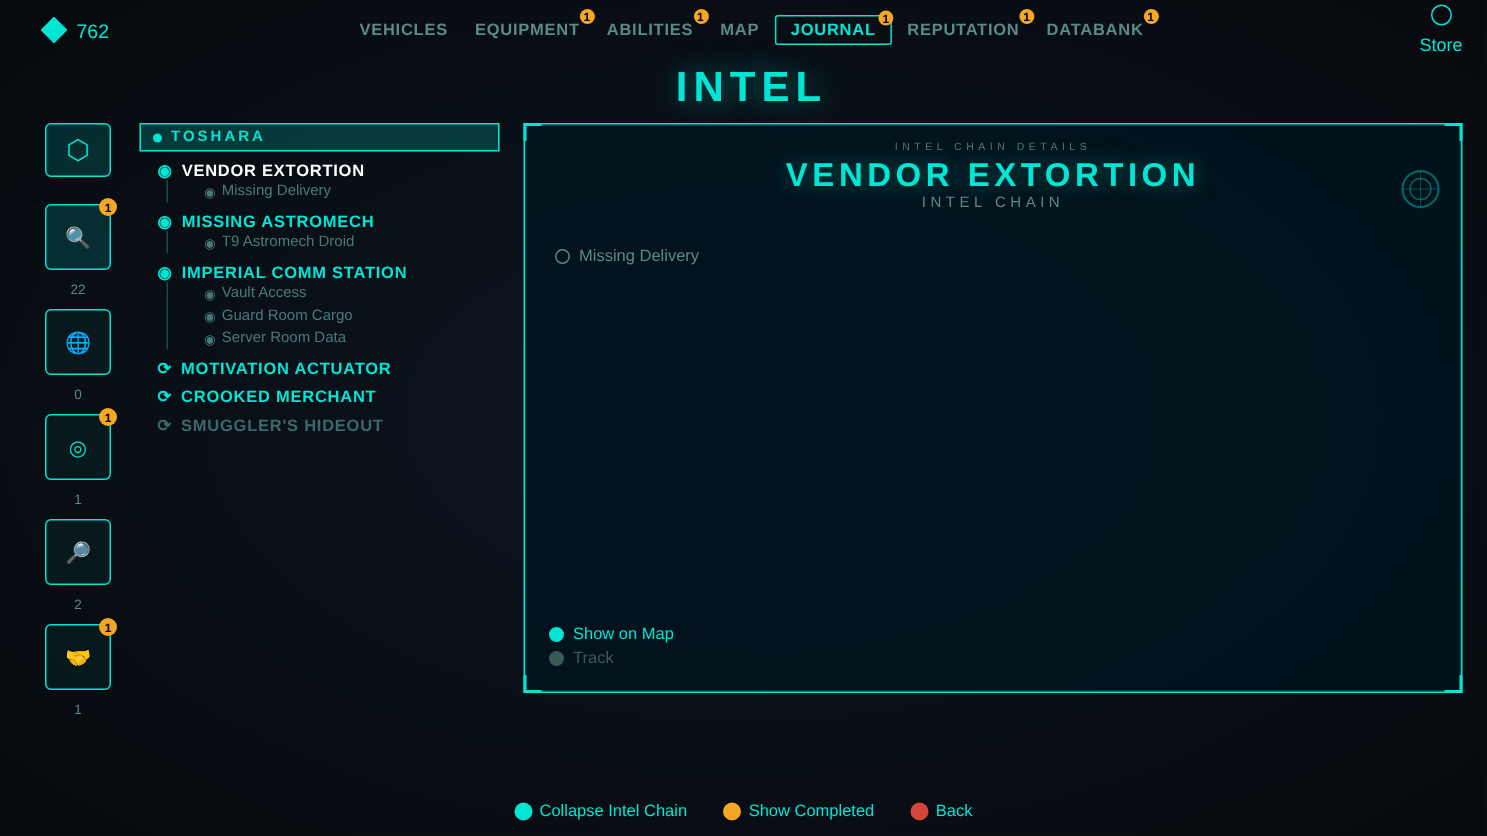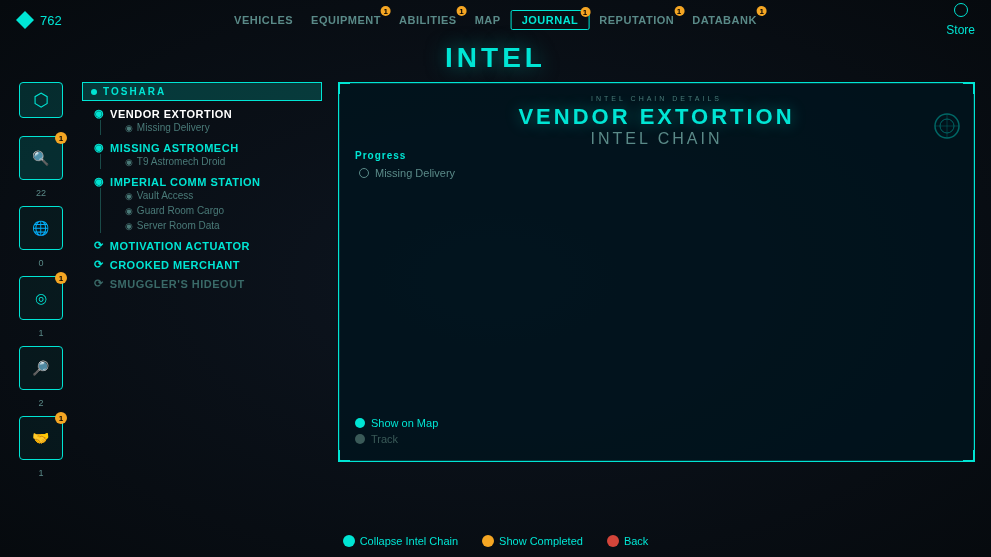--- a/index.html
+++ b/index.html
@@ -21,20 +21,21 @@
       background: 
         radial-gradient(ellipse at 50% 50%, #0d1520 0%, #060a0e 100%);
       z-index: 0;
     }
 
     .screen {
       position: relative;
       z-index: 1;
       width: 991px;
       height: 557px;
+      padding-left: 11px;
     }
 
     
     .top-nav {
       display: flex;
       align-items: center;
       justify-content: space-between;
       padding: 0 16px;
       height: 40px;
       position: relative;
@@ -282,26 +283,26 @@
       font-size: 22px;
       font-weight: 900;
       color: #00e5d4;
       letter-spacing: 3px;
       text-transform: uppercase;
       text-align: center;
       text-shadow: 0 0 15px rgba(0, 229, 212, 0.4);
     }
 
     .detail-subtitle {
-      font-size: 16px;
+      font-size: 10px;
       color: #5a8a88;
       letter-spacing: 3px;
       text-transform: uppercase;
       text-align: center;
-      margin-bottom: 2px;
+      margin-bottom: 24px;
     }
 
     .detail-section-label {
       font-size: 10px;
       font-weight: bold;
       color: #00e5d4;
       letter-spacing: 1px;
       margin-bottom: 6px;
     }
 
@@ -627,21 +628,20 @@
       <div class="corner-tl"></div>
       <div class="corner-tr"></div>
       <div class="corner-bl"></div>
       <div class="corner-br"></div>
 
       <div class="detail-label" style="font-size:7px; color:#4a7a78; letter-spacing:3px;">INTEL CHAIN DETAILS</div>
 
       <div class="detail-title">Vendor Extortion</div>
       <div class="detail-subtitle">Intel Chain</div>
 
-      <div class="detail-section-label">Progress</div>
 
       <div class="progress-item">
         <span class="progress-icon"></span>
         <span>Missing Delivery</span>
       </div>
 
 
 
       <div class="detail-actions">
         <div class="action-item">

